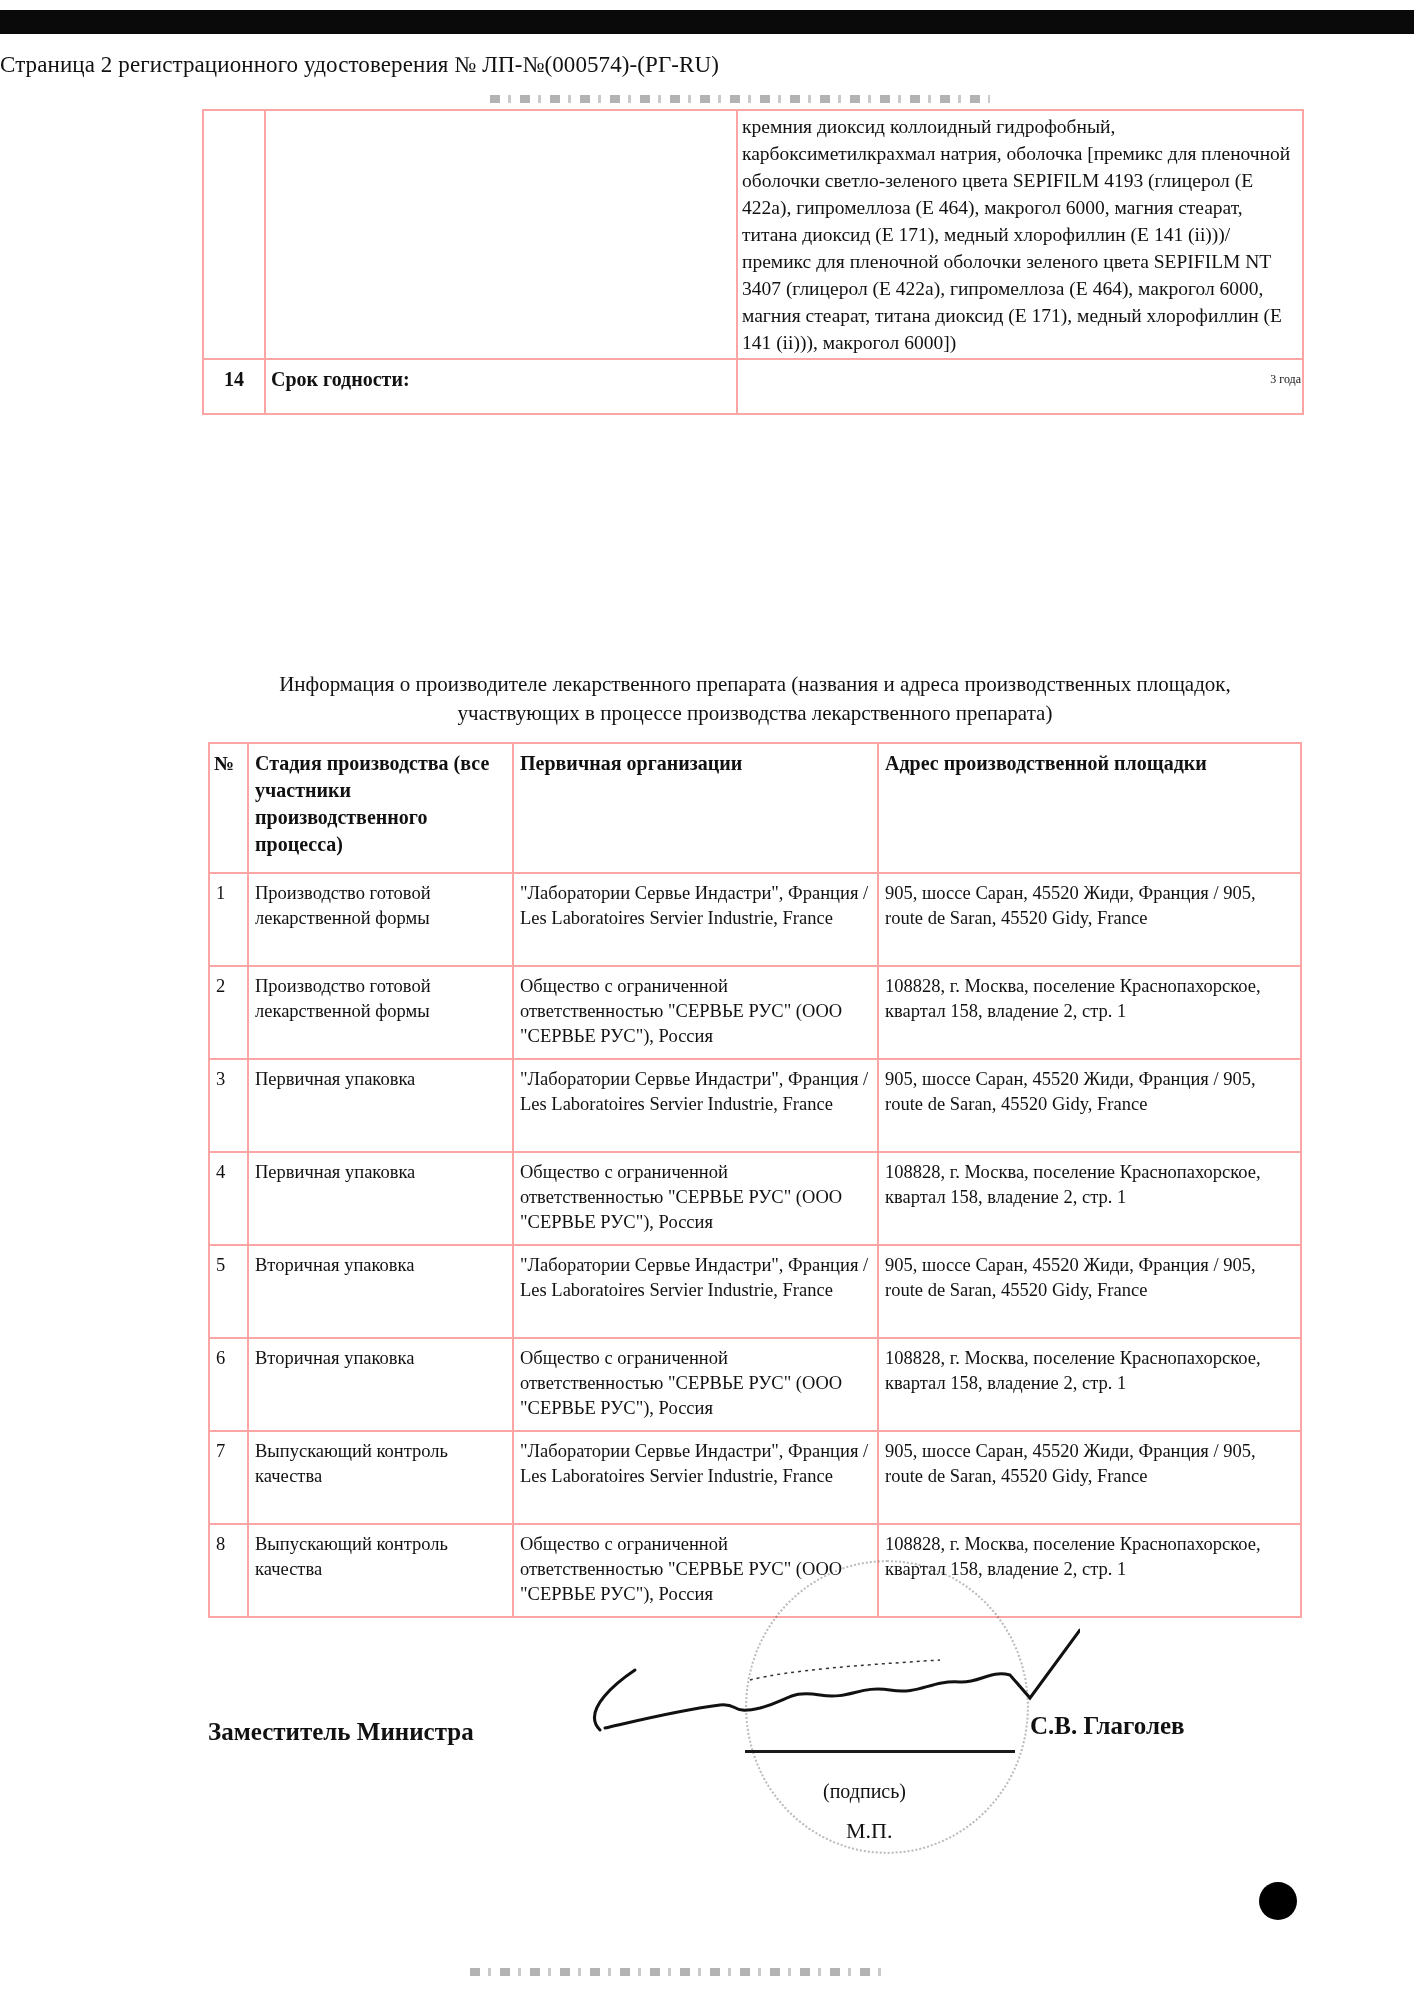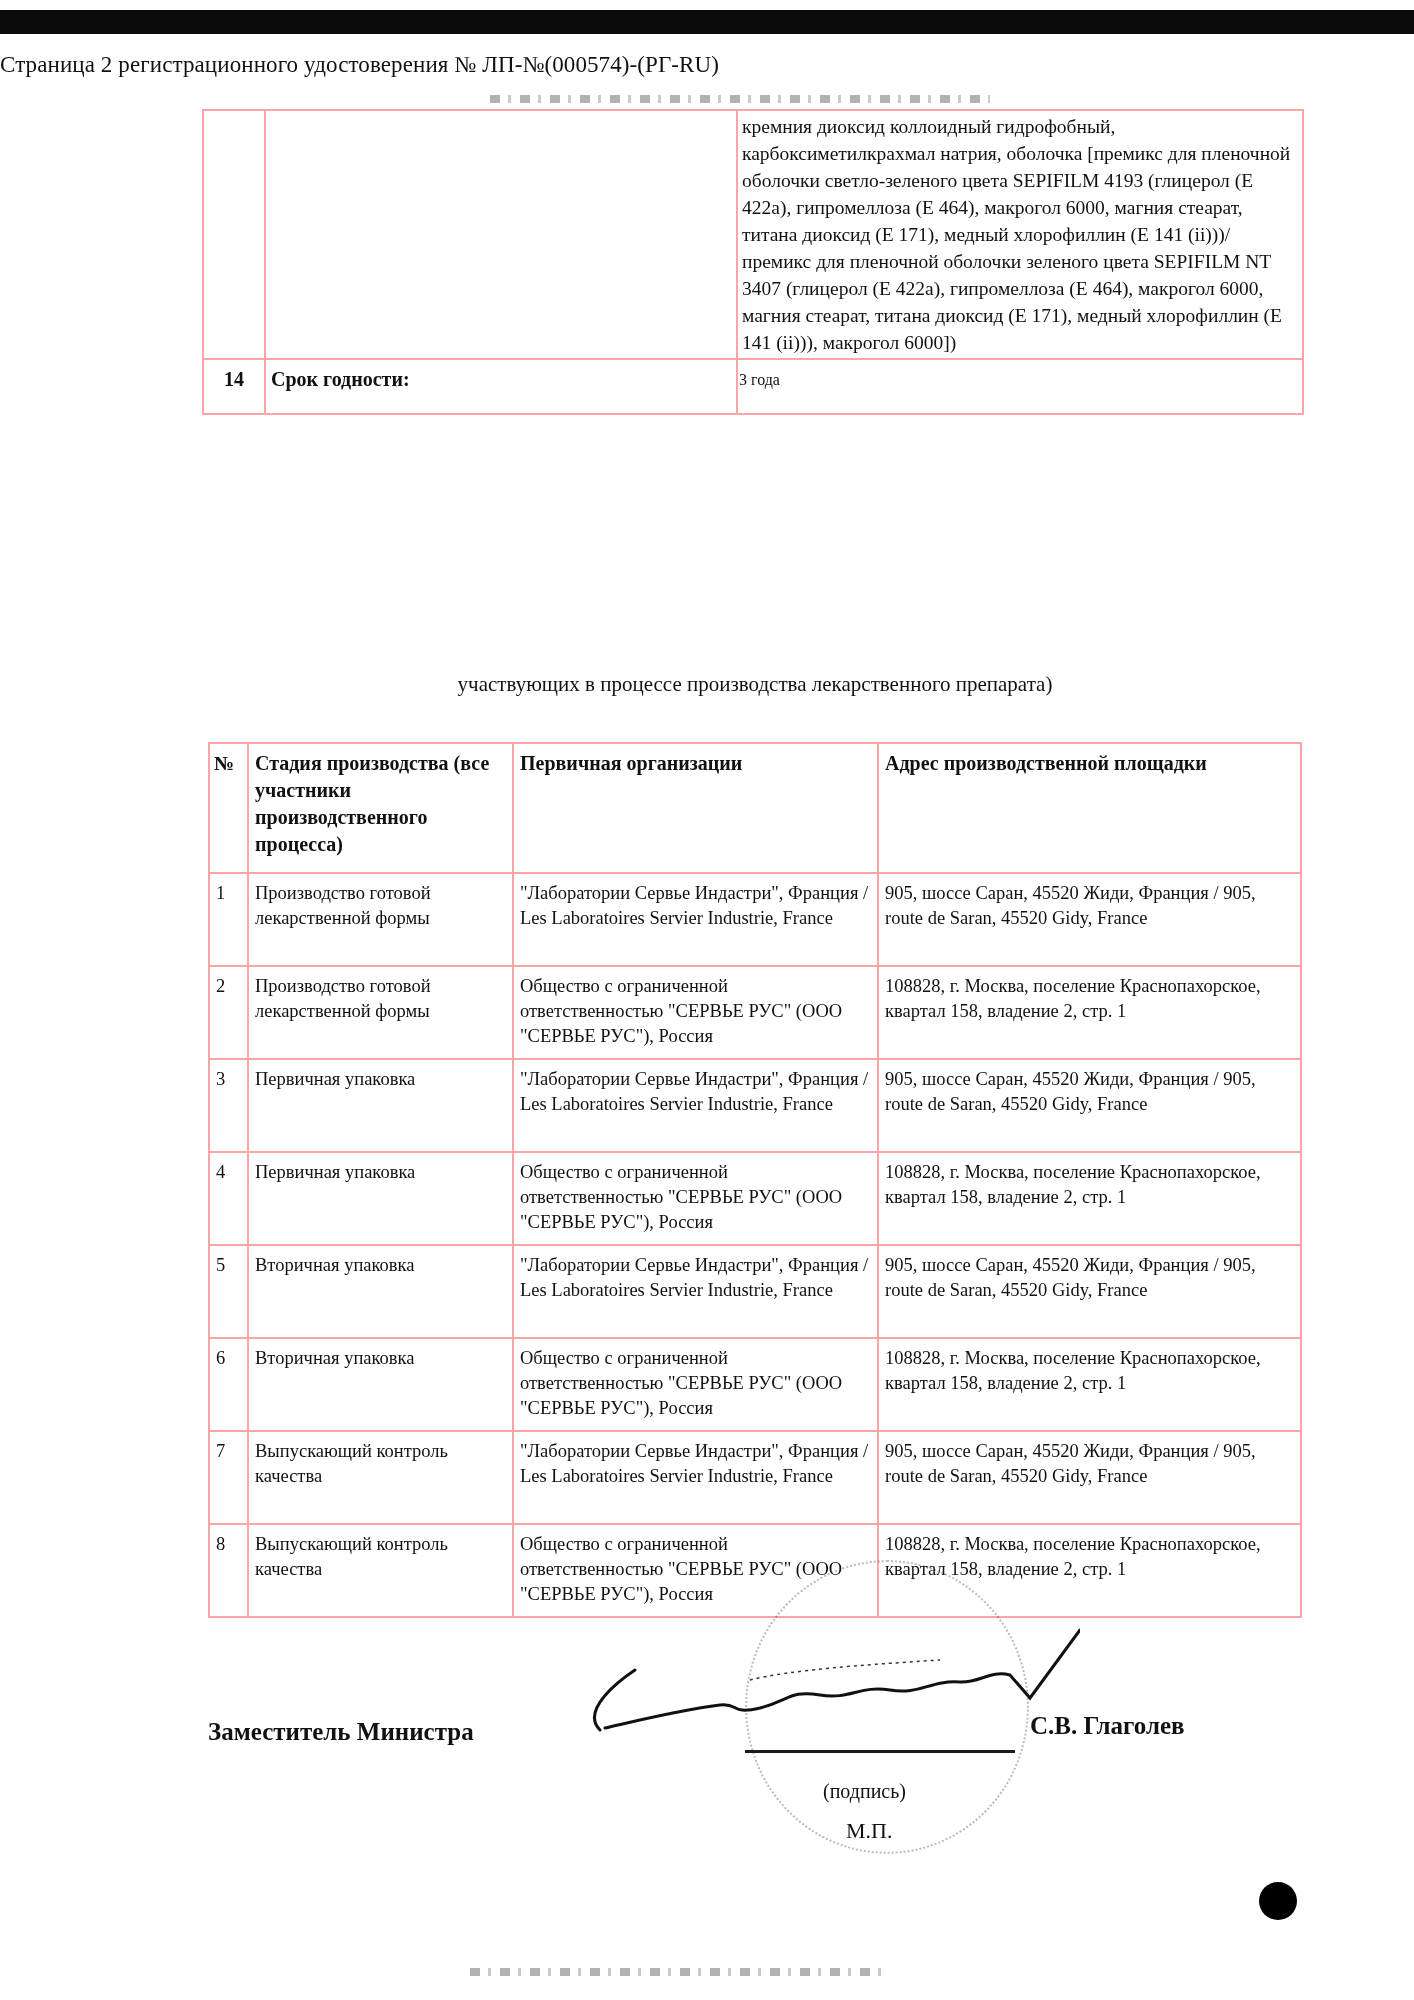--- a/index.html
+++ b/index.html
@@ -17,21 +17,21 @@
   td, th { border: 2px solid #fca5a5; vertical-align: top; }
 
   
   .t1 { left: 202px; top: 109px; width: 1102px; font-size: 19.5px; line-height: 27px; }
   .t1 td.num { width: 58px; }
   .t1 td.label { width: 468px; }
   .t1 td.comp { padding: 2px 4px 2px 4px; }
   .t1 tr.r14 td { height: 46px; padding-top: 6px; }
   .t1 td.num14 { text-align: center; font-weight: bold; font-size: 20px; }
   .t1 td.label14 { font-weight: bold; font-size: 20px; padding-left: 5px; }
-  .t1 td.value14 { text-align: left; font-size: 16px; }
+  .t1 td.value14 { text-align: right; font-size: 12px; }
 
   .section-title { position: absolute; left: 200px; top: 670px; width: 1110px; text-align: center;
                    font-size: 21px; line-height: 29px; }
 
   
   .t2 { left: 208px; top: 742px; width: 1094px; font-size: 18.5px; line-height: 25px; }
   .t2 th { font-weight: bold; text-align: left; font-size: 20px; line-height: 27px; padding: 6px 5px 4px 6px; }
   .t2 th.c-num { width: 28px; padding-left: 4px; }
   .t2 th.c-stage { width: 252px; }
   .t2 th.c-org { width: 352px; }
@@ -65,20 +65,21 @@
   </tr>
   <tr class="r14">
     <td class="num14">14</td>
     <td class="label14">Срок годности:</td>
     <td class="value14">3 года</td>
   </tr>
 </tbody>
   </table>
 
 <div class="section-title">
+  <div>Информация о производителе лекарственного препарата (названия и адреса производственных площадок,</div>
   <div>участвующих в процессе производства лекарственного препарата)</div>
 </div>
 
 <table class="t2">
   <thead>
     <tr class="head">
       <th class="c-num">№</th>
       <th class="c-stage">Стадия производства (все участники производственного процесса)</th>
       <th class="c-org">Первичная организации</th>
       <th class="c-addr">Адрес производственной площадки</th>

